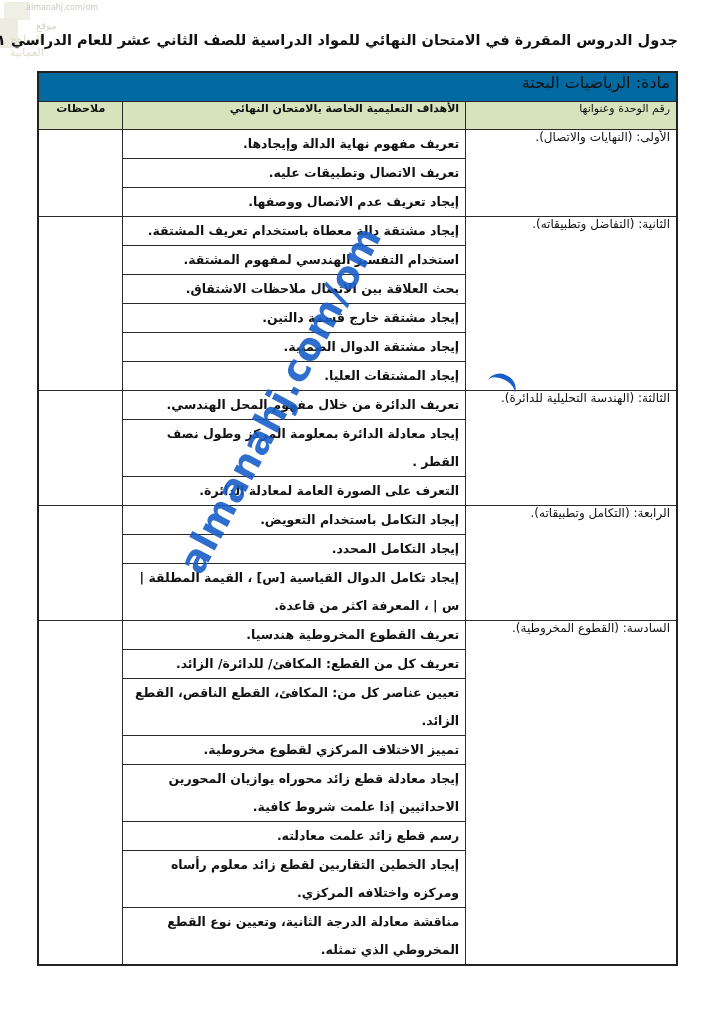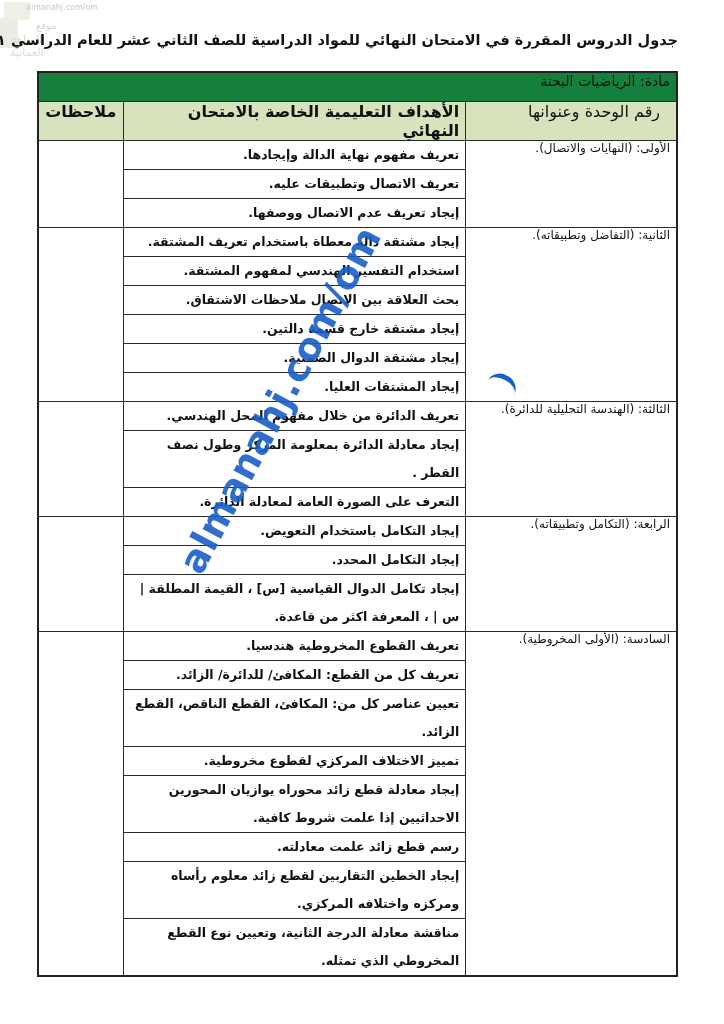--- a/index.html
+++ b/index.html
@@ -23,26 +23,26 @@
   table.curriculum {
     position: absolute; left: 37px; top: 71px; width: 641px;
     border-collapse: collapse; direction: rtl;
     font-family: "DejaVu Sans", sans-serif; font-size: 12.5px;
   }
   table.curriculum td, table.curriculum th {
     border: 1.3px solid #2a2a2a; padding: 0 6px; vertical-align: top; text-align: right;
   }
   table.curriculum { border: 2px solid #222; }
   .subject-row th {
-    background: #15803d; height: 28px; text-align: center; vertical-align: middle; font-weight: normal; font-size: 14px;
+    background: #0369a1; height: 28px; text-align: center; vertical-align: middle; font-weight: normal; font-size: 16px;
   }
   .header-row th {
-    background: #d6e3bc; height: 27px; vertical-align: middle; font-weight: bold; font-size: 16px;
+    background: #d6e3bc; height: 27px; vertical-align: middle; font-weight: bold; font-size: 11px;
   }
-  .header-row th.h-unit { padding-right: 16px; font-weight: normal; }
+  .header-row th.h-unit { padding-right: 6px; font-weight: normal; }
   .header-row th.h-obj { text-align: right; }
   .header-row th.h-notes { text-align: center; }
   col.c-unit { width: 212px; }
   col.c-obj { width: 344px; }
   col.c-notes { width: 85px; }
   td.unit-cell { padding-top: 5px; padding-right: 6px; font-size: 12px; }
   td.obj-cell { height: 28px; line-height: 28px; padding-right: 5px; font-weight: bold; }
   td.obj-cell.multi { line-height: 28px; }
   td.notes-cell { }
   .watermark {
@@ -137,21 +137,21 @@
       <td class="notes-cell" rowspan="3"></td>
     </tr>
     <tr>
         <td class="obj-cell">إيجاد التكامل المحدد.</td>
       </tr>
     <tr>
         <td class="obj-cell multi">إيجاد تكامل الدوال القياسية [س] ، القيمة المطلقة | س | ، المعرفة اكثر من قاعدة.</td>
       </tr>
 
     <tr>
-      <td class="unit-cell" rowspan="8">السادسة: (الأولى المخروطية).</td>
+      <td class="unit-cell" rowspan="8">السادسة: (القطوع المخروطية).</td>
       <td class="obj-cell">تعريف القطوع المخروطية هندسيا.</td>
       <td class="notes-cell" rowspan="8"></td>
     </tr>
     <tr>
         <td class="obj-cell">تعريف كل من القطع: المكافئ/ للدائرة/ الزائد.</td>
       </tr>
     <tr>
         <td class="obj-cell">تعيين عناصر كل من: المكافئ، القطع الناقص، القطع الزائد.</td>
       </tr>
     <tr>

